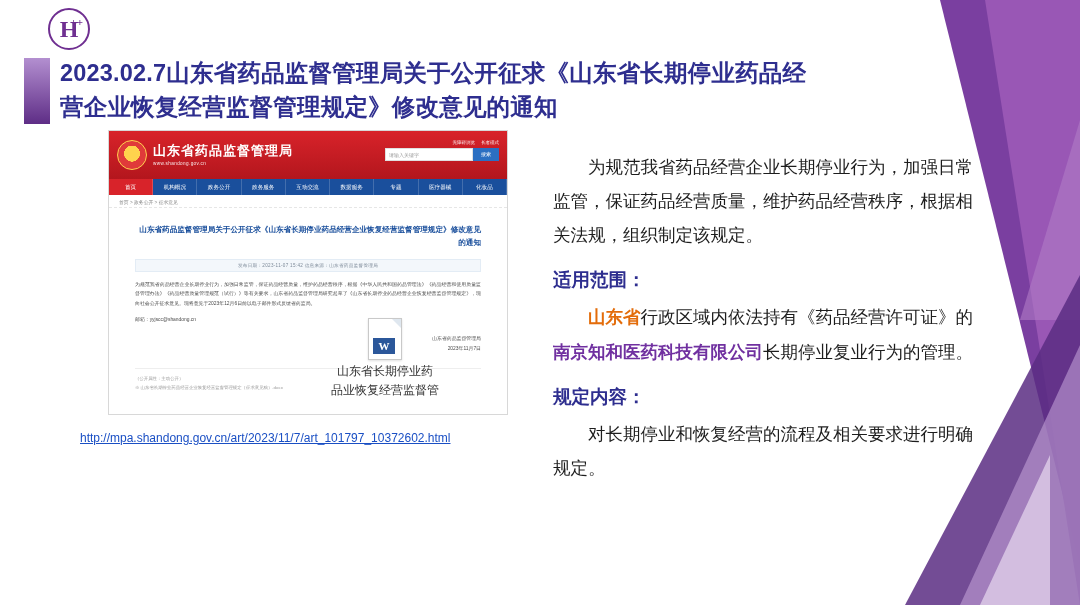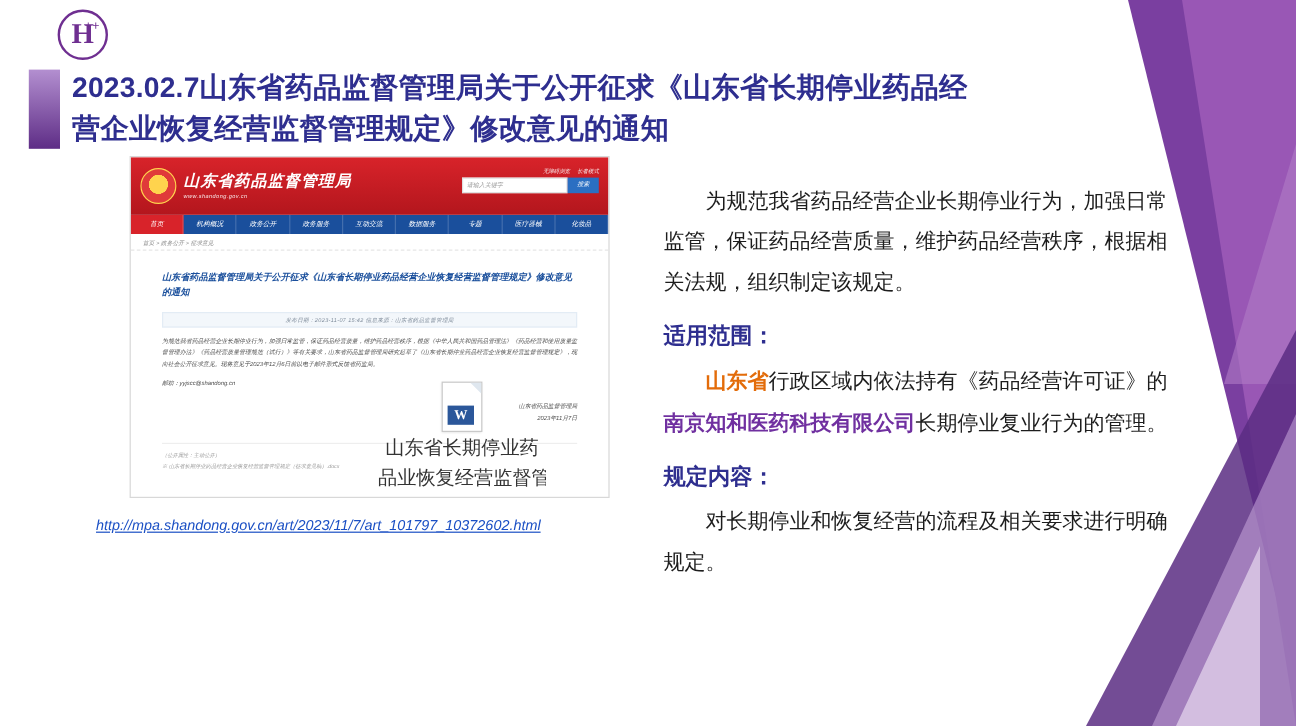--- a/index.html
+++ b/index.html
@@ -123,21 +123,20 @@
     line-height: 1.45;
     font-family: "Liberation Sans", sans-serif;
     letter-spacing: .2px;
   }
 
   
   .left-col {
     position: absolute;
     left: 80px; top: 130px;
     width: 445px;
-    font-style: italic;
   }
   .site-shot {
     width: 400px;
     height: 285px;
     border: 1px solid #d8d8d8;
     background: #fff;
     overflow: hidden;
     position: relative;
     margin-left: 28px;
   }
@@ -223,21 +222,21 @@
     color: #888;
     padding: 4px 10px 2px;
     border-bottom: 1px dashed #e6e6e6;
   }
   .site-article { padding: 10px 26px 0; }
   .site-article h3 {
     margin: 6px 0 0;
     font-size: 7.6px;
     color: #1a4f9c;
     line-height: 1.7;
-    text-align: left;
+    text-align: right;
     font-weight: bold;
   }
   .site-meta {
     margin-top: 9px;
     background: #f3f7fb;
     border: 1px solid #e3ecf5;
     font-size: 4.6px;
     color: #7d8a99;
     text-align: center;
     padding: 3px 0;
@@ -307,21 +306,21 @@
     background: #2b579a;
     color: #fff;
     font-size: 11px;
     font-weight: bold;
     line-height: 16px;
     text-align: center;
     font-family: "Liberation Serif", serif;
   }
   .doc-caption {
     margin-top: 3px;
-    font-size: 16px;
+    font-size: 12px;
     color: #333;
     line-height: 1.35;
     white-space: nowrap;
     overflow: hidden;
     text-align: center;
   }
 
   
   .right-col {
     position: absolute;

